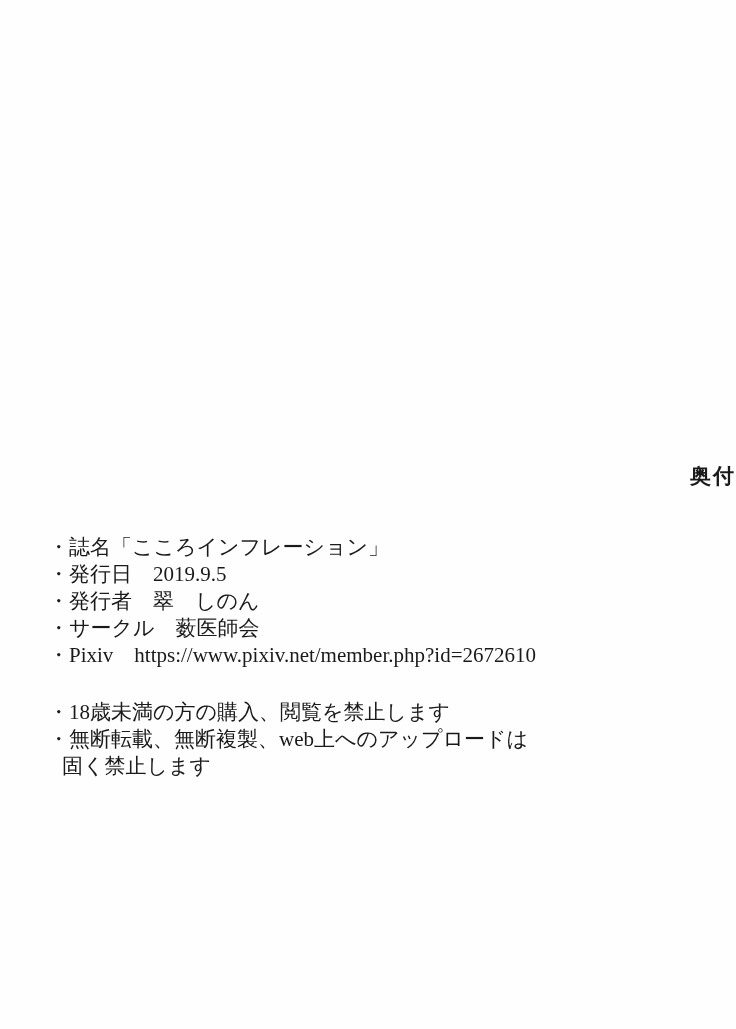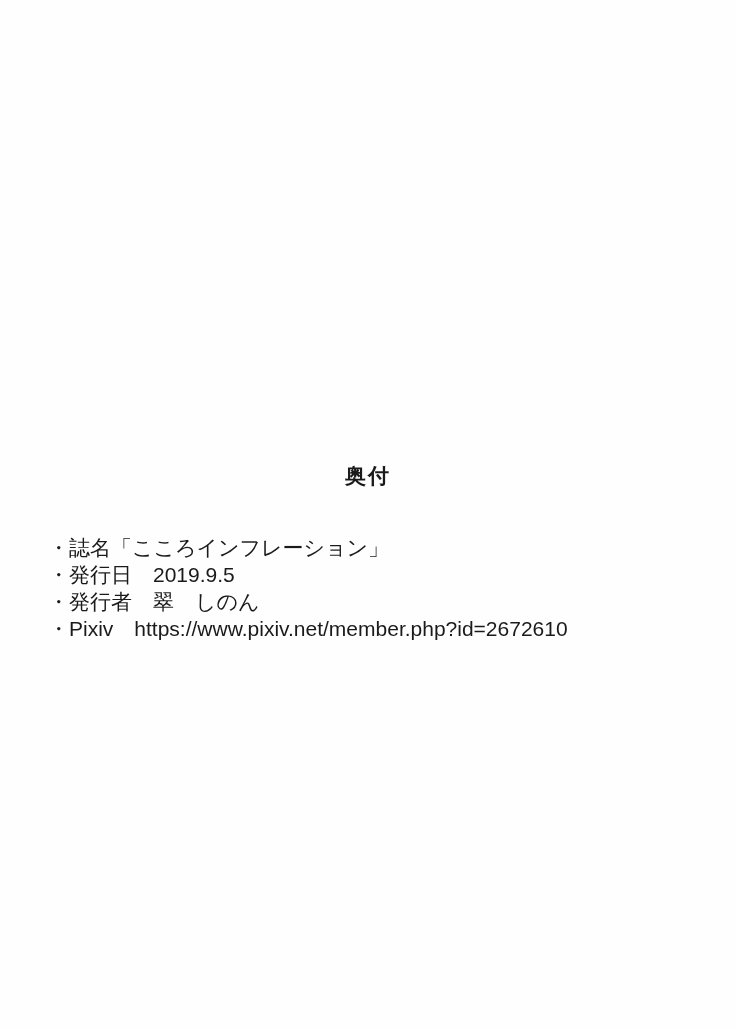--- a/index.html
+++ b/index.html
@@ -20,35 +20,35 @@
     inset: 0;
     background: #fefefe;
   }
   .colophon {
     position: absolute;
     left: 0;
     right: 0;
     top: 462px;
   }
   .colophon-title {
-    text-align: center;
+    text-align: right;
     font-size: 21px;
     font-weight: bold;
     letter-spacing: 2px;
     margin: 0 0 44px 0;
     font-family: "Liberation Serif", "DejaVu Serif", serif;
   }
   .info-block {
     margin: 0 0 0 48px;
   }
   .info-line {
     font-size: 21px;
     line-height: 27px;
     white-space: pre;
-    font-family: Liberation Sans, sans-serif;
+    font-family: Liberation Serif, serif;
     letter-spacing: 0px;
   }
   .notice-block {
     margin: 30px 0 0 48px;
   }
   .notice-line {
     font-size: 21px;
     line-height: 27px;
     white-space: pre;
     font-family: "Liberation Serif", "DejaVu Serif", serif;
@@ -63,18 +63,24 @@
 <div class="page">
 
   <div class="colophon">
 
     <h1 class="colophon-title">奥付</h1>
 
     <div class="info-block">
       <div class="info-line">・誌名「こころインフレーション」</div>
       <div class="info-line">・発行日　2019.9.5</div>
       <div class="info-line">・発行者　翠　しのん</div>
+      <div class="info-line">・サークル　薮医師会</div>
       <div class="info-line">・Pixiv　https://www.pixiv.net/member.php?id=2672610</div>
     </div>
 
+    <div class="notice-block">
+      <div class="notice-line">・18歳未満の方の購入、閲覧を禁止します</div>
+      <div class="notice-line">・無断転載、無断複製、web上へのアップロードは</div>
+      <div class="notice-line notice-cont">固く禁止します</div>
+    </div>
 
   </div>
 </div>
 
 </body></html>

